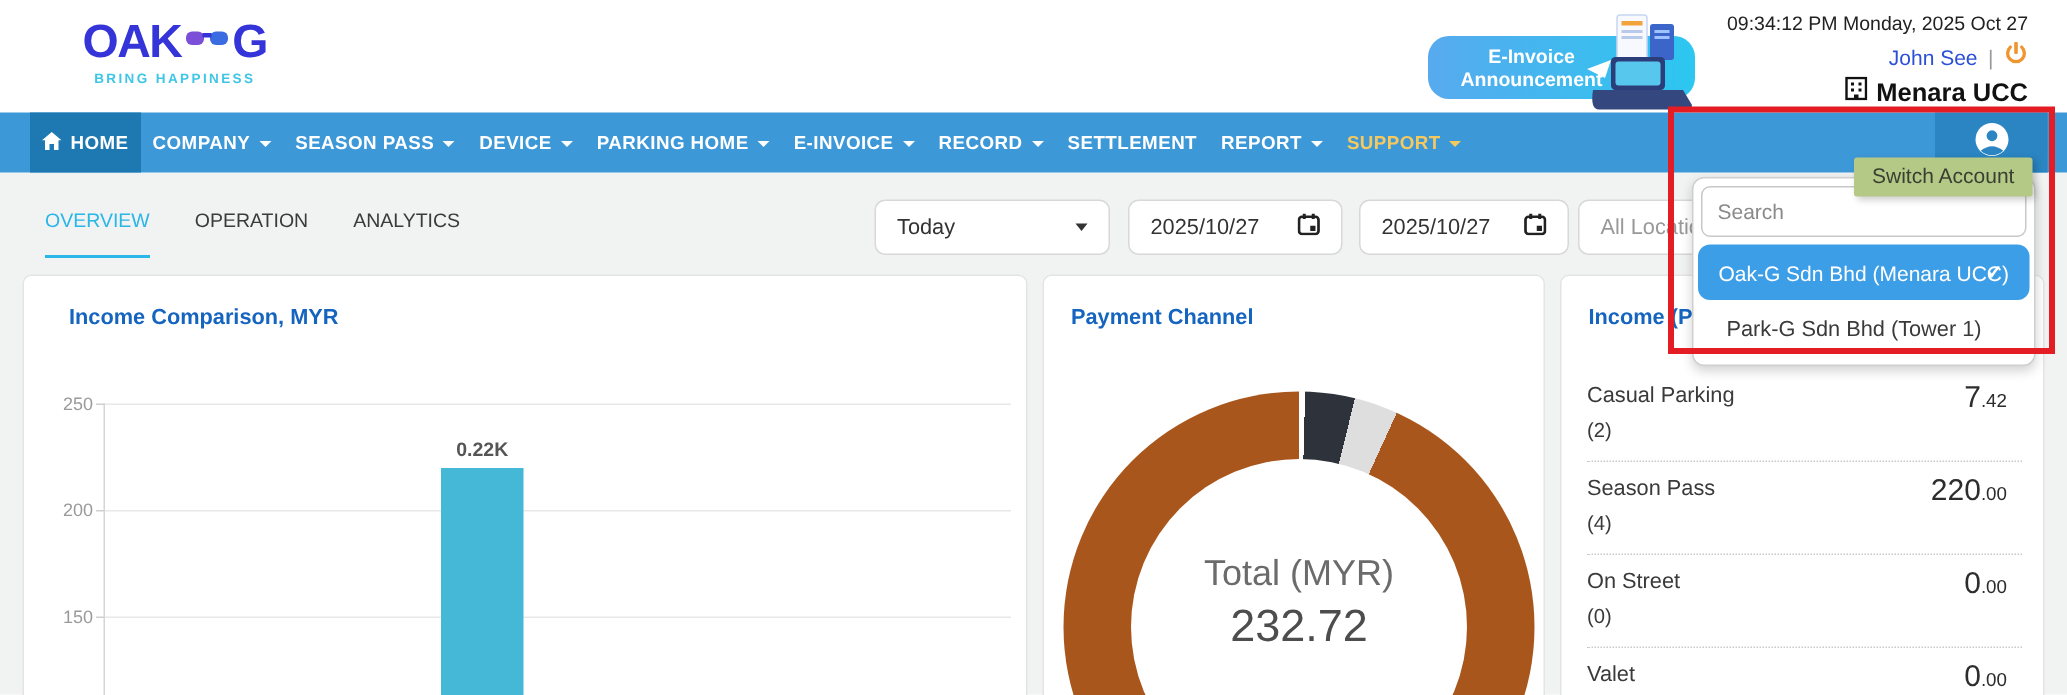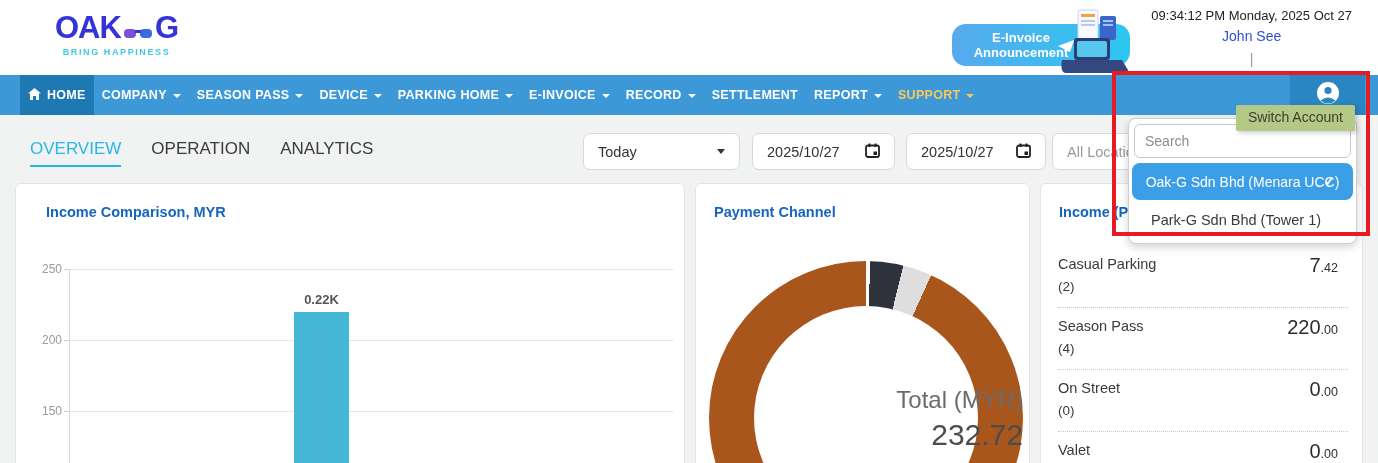--- a/index.html
+++ b/index.html
@@ -2,54 +2,54 @@
 <html><head>
 <meta charset="utf-8">
 <style>
   * { margin:0; padding:0; box-sizing:border-box; }
   html,body { width:1378px; height:463px; overflow:hidden; background:#fff;
     font-family:"Liberation Sans", sans-serif; }
 
   
   #header { position:absolute; left:0; top:0; width:1378px; height:75px; background:#ffffff; }
   .logo { position:absolute; left:55px; top:10px; text-align:center; }
-  .logo-line { display:flex; align-items:flex-end; gap:2px; justify-content:center; }
+  .logo-line { display:flex; align-items:center; gap:2px; justify-content:center; }
   .logo-txt { font-size:31px; font-weight:900; color:#3434d9; letter-spacing:-1px; }
   .tagline { font-size:9px; font-weight:bold; color:#3fc6e6; letter-spacing:1.6px; margin-top:1px; }
 
   .einvoice-btn { position:absolute; left:952px; top:24px; width:178px; height:42px;
     border-radius:14px; background:linear-gradient(90deg,#57aaee,#2cc7f0); cursor:pointer; }
   .einvoice-label { position:absolute; left:14px; top:7px; width:110px; text-align:center;
     color:#fff; font-size:13px; font-weight:bold; line-height:1.15; }
   .einvoice-art { position:absolute; right:-4px; top:-16px; }
 
   .header-right { position:absolute; right:26px; top:8px; text-align:right; }
   .datetime { font-size:13px; color:#222; }
-  .user-row { margin-top:5px; font-size:14px; display:flex; justify-content:flex-end; align-items:center; gap:7px;flex-direction:column;}
+  .user-row { margin-top:5px; font-size:14px; display:flex; justify-content:flex-end; align-items:center; gap:7px;}
   .user-name { color:#2b4fd6; cursor:pointer; }
   .user-sep { color:#9a9a9a; }
   .account-row { margin-top:4px; display:flex; justify-content:flex-end; align-items:center; gap:6px;
     font-size:17px; font-weight:bold; color:#111;text-align:center; }
 
   
   #navbar { position:absolute; left:0; top:75px; width:1378px; height:40px; background:#3d98d8;
     display:flex; align-items:stretch; padding-left:20px; z-index:10; }
   .nav-item { display:flex; align-items:center; gap:6px; padding:0 8px; color:#ffffff;
     font-size:12.5px; font-weight:bold; letter-spacing:.3px; white-space:nowrap; cursor:pointer; }
   .nav-item.active { background:#1e79b2; }
   .nav-item.support { color:#f6c95e; }
   .caret { width:0; height:0; border-left:4px solid transparent; border-right:4px solid transparent;
     border-top:4px solid currentColor; display:inline-block; margin-top:1px; }
   .account-box { position:absolute; right:13px; top:0; width:75px; height:40px; background:#2a85c2;
     display:flex; align-items:center; justify-content:center; cursor:pointer; }
 
   
   #content { position:absolute; left:0; top:115px; width:1378px; height:348px; background:#f1f2f2; }
   .tabs { position:absolute; left:30px; top:24px; display:flex; gap:30px; }
-  .tab { font-size:17px; color:#3b3b3b; padding-bottom:6px; cursor:pointer; }
+  .tab { font-size:13px; color:#3b3b3b; padding-bottom:16px; cursor:pointer; }
   .tab.active { color:#29b6e8; border-bottom:2px solid #29b6e8; }
 
   .filter-box { position:absolute; top:18px; height:37px; background:#fff; border:1px solid #d8d8d8;
     border-radius:7px; display:flex; align-items:center; padding:0 14px; font-size:14.5px; color:#333;
     cursor:pointer; }
   .filter-box .spacer { flex:1; }
   #filter-range { left:583px; width:157px; }
   #filter-date-from { left:752px; width:143px; }
   #filter-date-to { left:906px; width:140px; }
   #filter-location { left:1052px; width:112px; color:#999; }
@@ -73,21 +73,21 @@
   .grid-line { position:absolute; left:54px; right:10px; height:1px; background:#e8e8e8; }
   .axis-line { position:absolute; left:53px; top:85px; width:1px; height:215px; background:#d5d5d5; }
   .bar { position:absolute; left:278px; width:55px; background:#45b8d8; }
   .bar-label { position:absolute; left:278px; width:55px; text-align:center; font-size:13px;
     font-weight:bold; color:#555; }
 
   
   .donut { position:absolute; left:13px; top:77px; width:314px; height:314px; border-radius:50%; }
   .donut::after { content:""; position:absolute; left:45px; top:45px; right:45px; bottom:45px;
     background:#fff; border-radius:50%; }
-  .donut-center { position:absolute; left:0; top:125px; width:100%; text-align:right; z-index:2; }
+  .donut-center { position:absolute; left:0; top:108px; width:100%; text-align:center; z-index:2; }
   .donut-line1 { font-size:24px; color:#6b6b6b; }
   .donut-line2 { font-size:30px; color:#4d4d4d; margin-top:4px; }
 
   
   .income-rows { position:absolute; left:0; top:62px; width:100%; }
   .income-row { position:relative; margin:0 14px 0 17px; padding:10px 0 13px 0;
     border-bottom:1px dotted #c9c9c9; }
   .income-row:last-child { border-bottom:none; }
   .income-label { font-size:14.5px; color:#3a3a3a; }
   .income-count { font-size:13.5px; color:#3a3a3a; margin-top:7px; }

